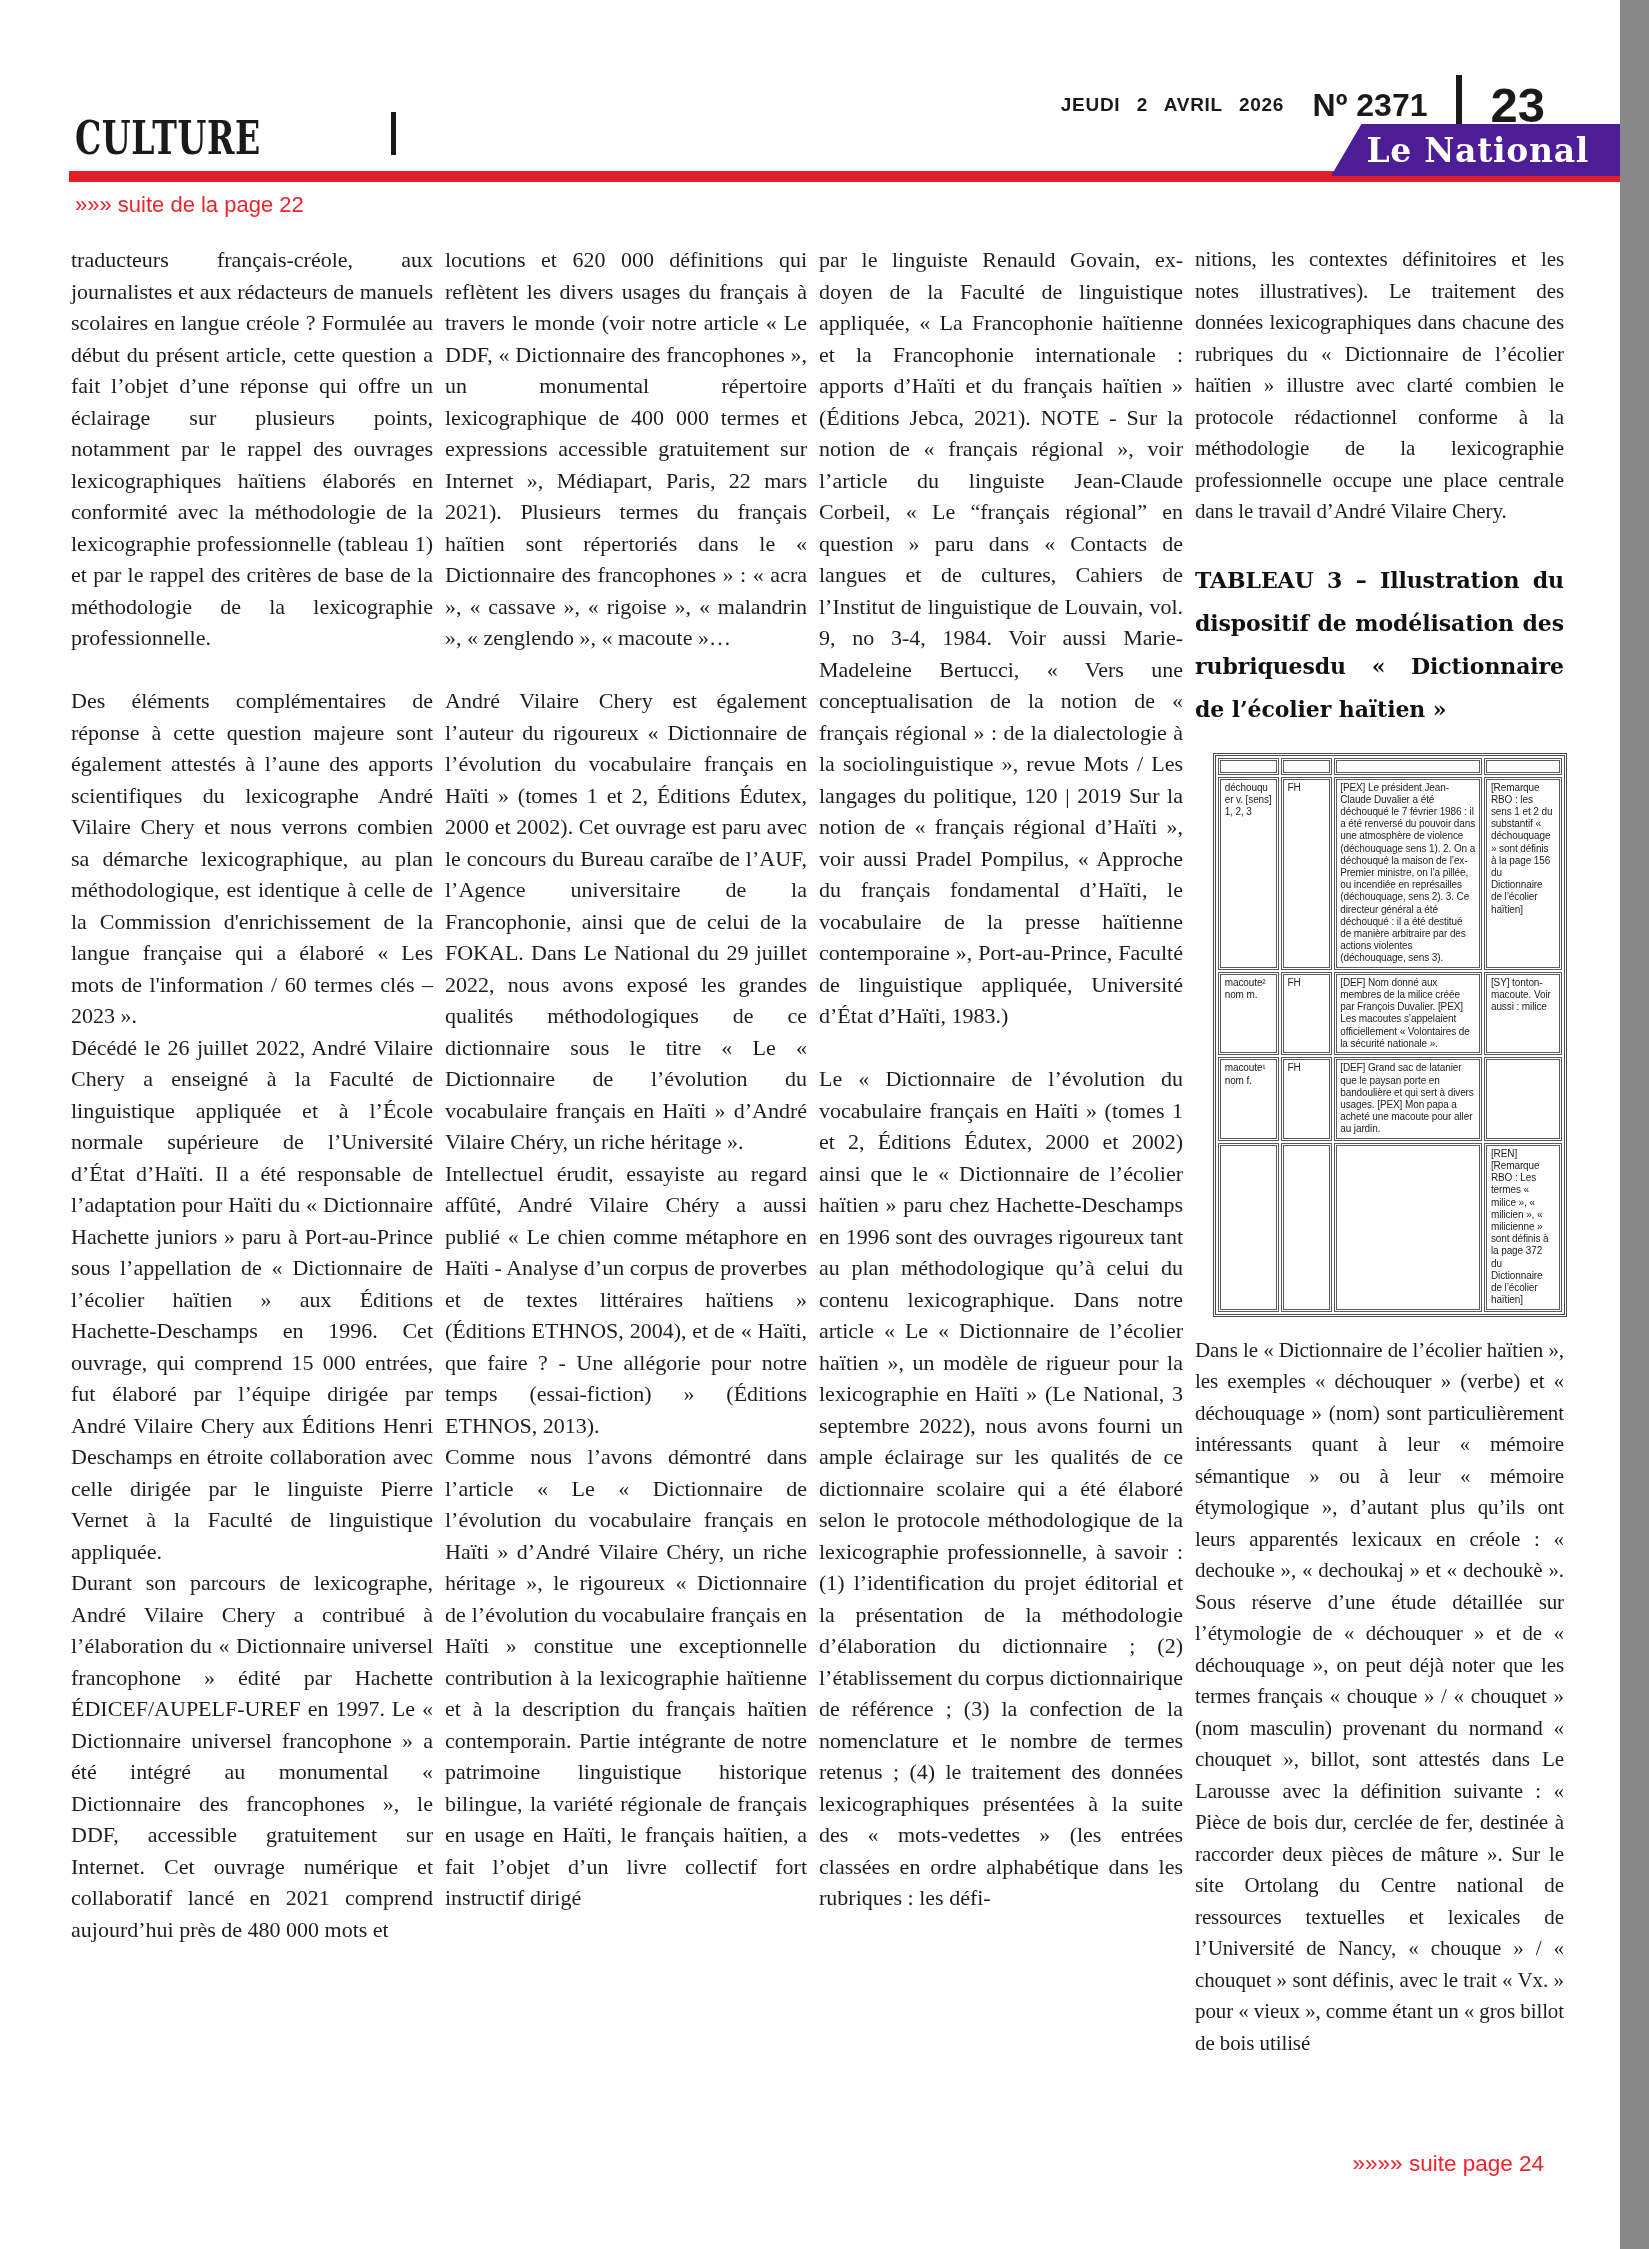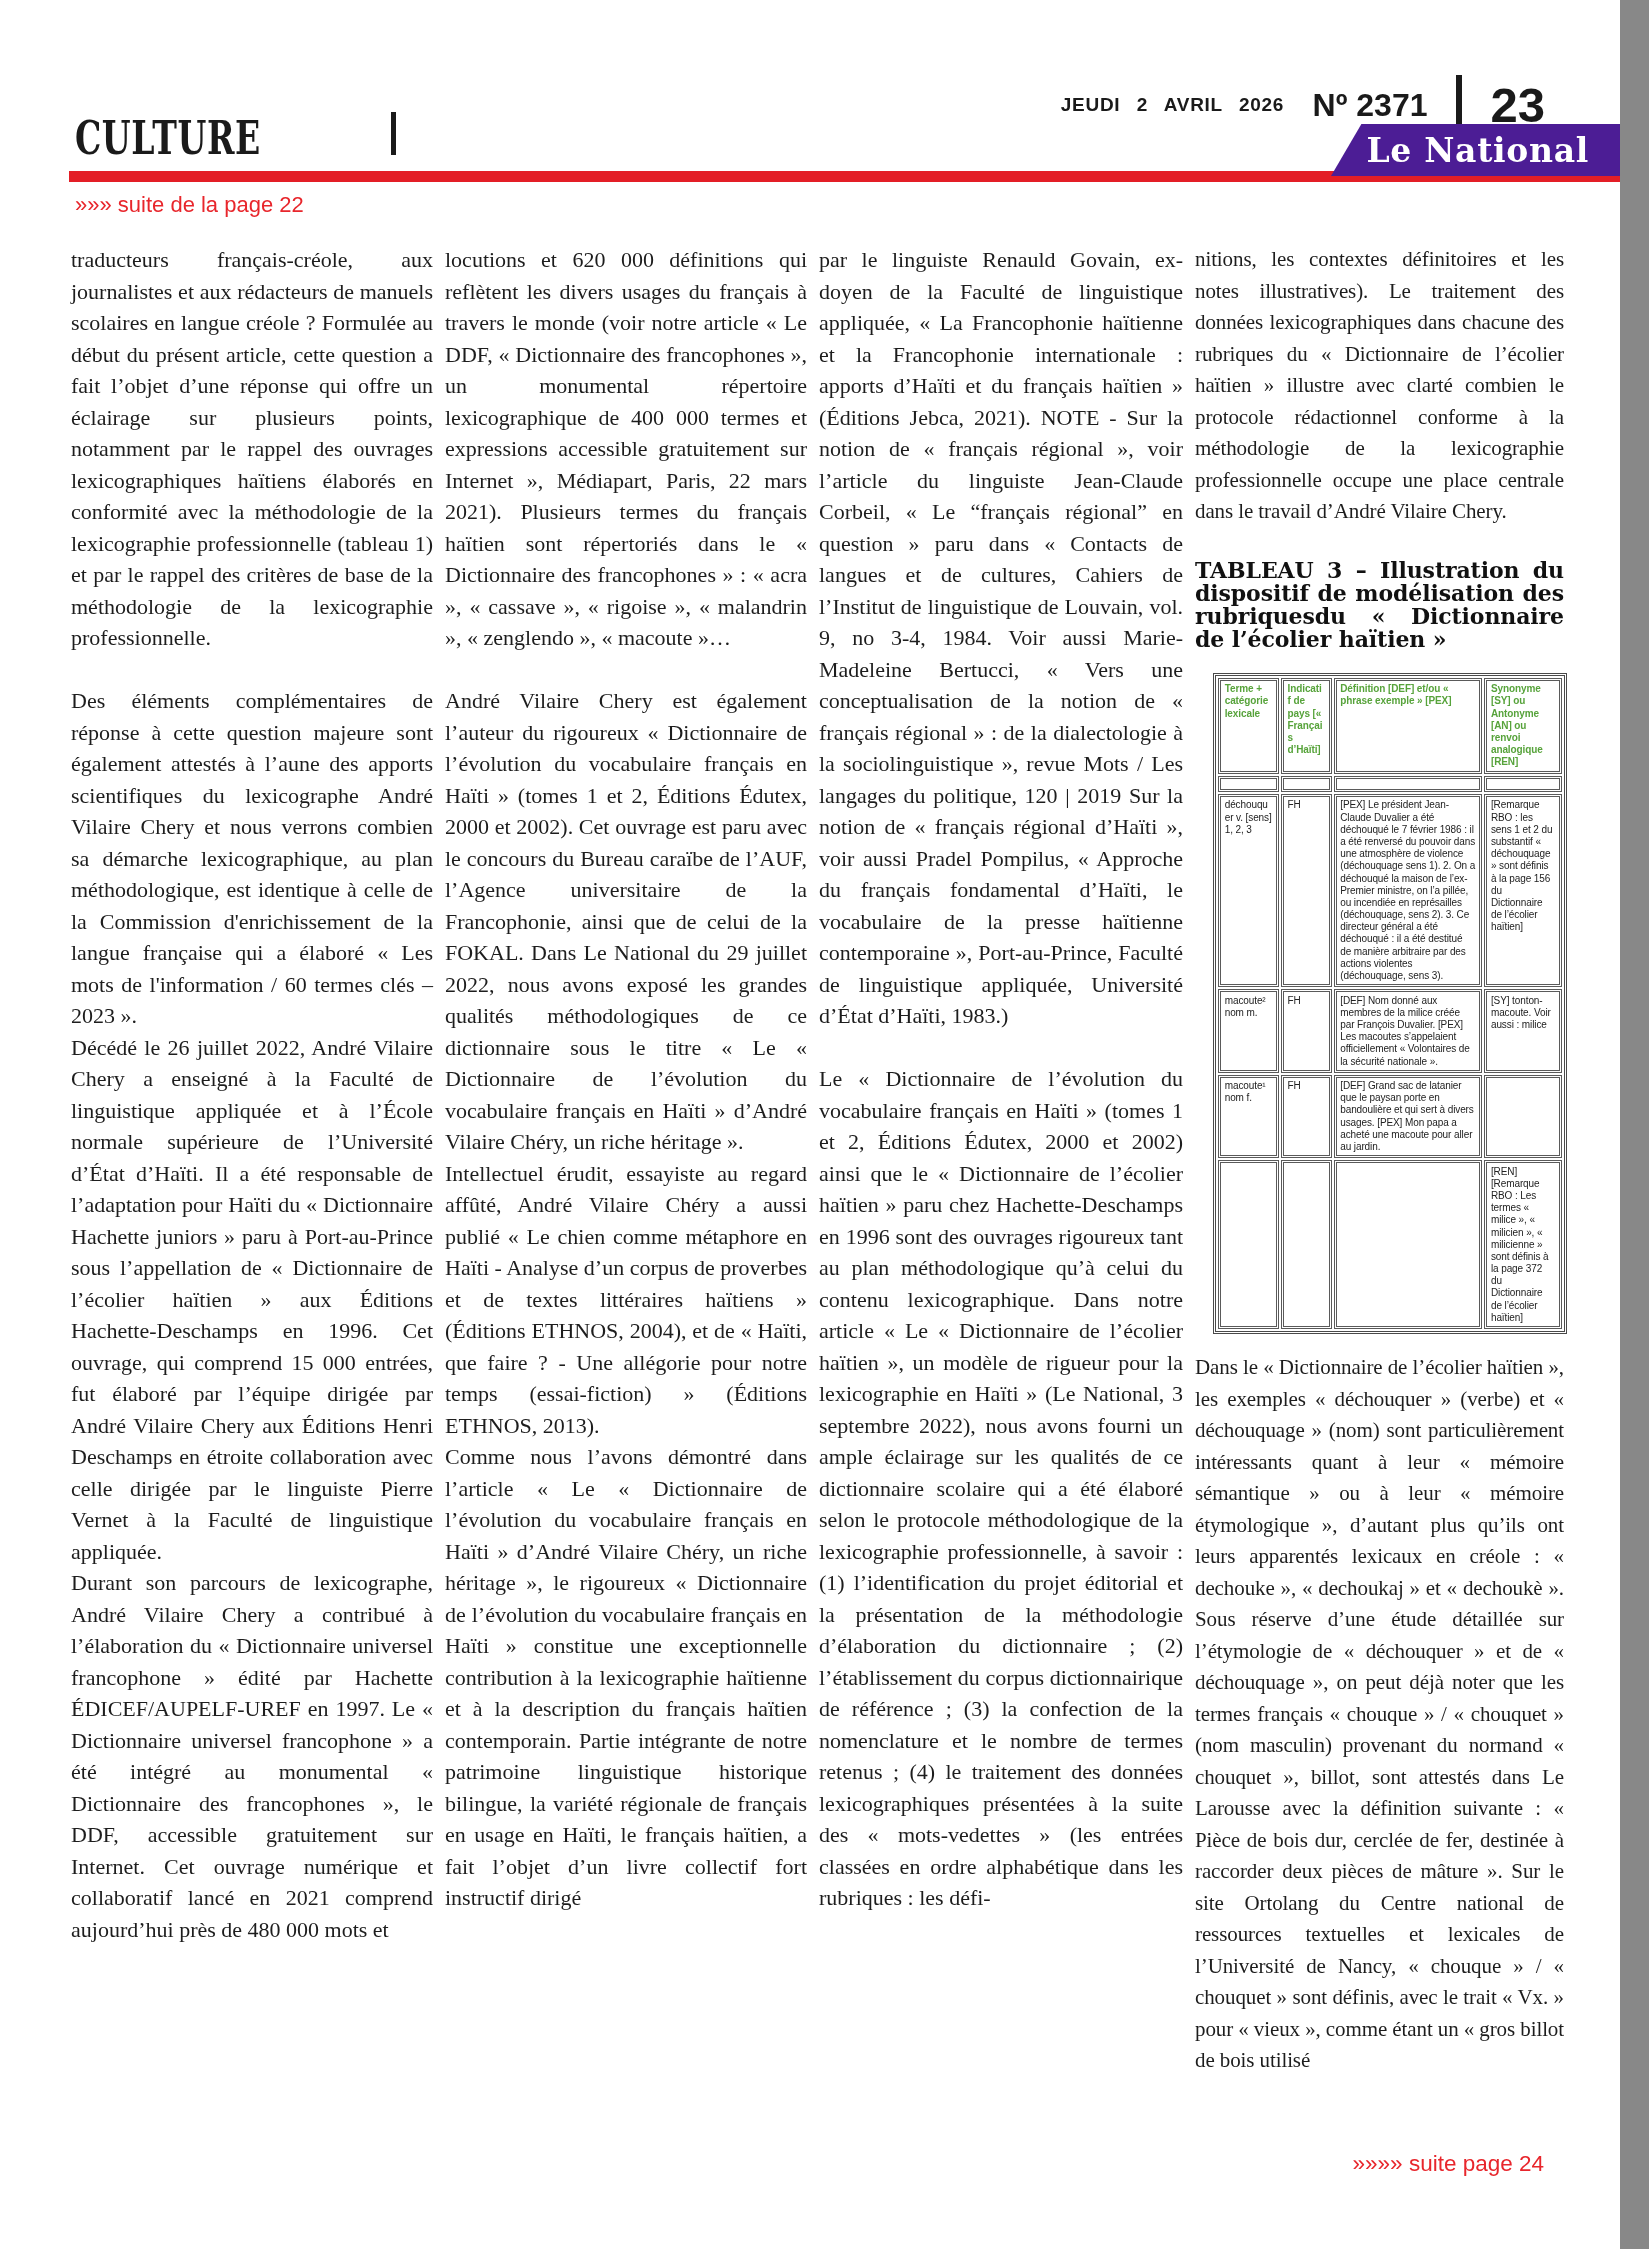--- a/index.html
+++ b/index.html
@@ -29,21 +29,21 @@
         font-family:"Liberation Sans",sans-serif;font-size:22px;}
 
   
   .cols{position:absolute;left:71px;top:244px;width:1500px;
         display:grid;grid-template-columns:362px 362px 364px 369px;column-gap:12px;}
   .col{text-align:justify;font-size:22px;line-height:31.5px;}
   .col p{margin:0;}
   .col p.gap{margin-top:31.5px;}
   .col-compact{font-size:21px;letter-spacing:-0.1px;}
 
-  .tbl-caption{font-family:"DejaVu Serif",serif;font-weight:700;font-size:22px;line-height:23px;
+  .tbl-caption{font-family:"DejaVu Serif",serif;font-weight:700;font-size:22px;line-height:43px;
         margin-top:31.5px;text-align:justify;color:#111;}
 
   
   table.dico{border-collapse:separate;border-spacing:2.2px;background:#fff;
         border:3px double #4a4a4a;margin:15px 0 18px 18px;width:354px;table-layout:fixed;
         font-family:"Liberation Sans",sans-serif;font-size:10px;line-height:1.22;color:#222;}
   table.dico td,table.dico th{border:3px double #5a5a5a;padding:2.2px 3.7px;vertical-align:top;
         text-align:left;font-weight:400;word-wrap:break-word;}
   table.dico th{color:#57a33b;font-weight:700;}
   table.dico tr.spacer td{height:10.5px;padding:0;}
@@ -103,26 +103,20 @@
       <h3 class="tbl-caption">TABLEAU 3 – Illustration du dispositif de modélisation des rubriquesdu « Dictionnaire de l’écolier haïtien »</h3>
 
       <table class="dico">
         <colgroup>
           <col style="width:18%">
             <col style="width:15%">
             <col style="width:44%">
             <col style="width:23%">
         </colgroup>
         <tbody>
-            <tr>
-          <th>Terme + catégorie lexicale</th>
-          <th>Indicatif de pays [« Français d’Haïti]</th>
-          <th>Définition [DEF] et/ou « phrase exemple » [PEX]</th>
-          <th>Synonyme [SY] ou Antonyme [AN] ou renvoi analogique [REN]</th>
-        </tr>
         <tr class="spacer">
           <td></td>
               <td></td>
           <td></td>
               <td></td>
         </tr>
         <tr>
           <td>déchouquer v. [sens] 1, 2, 3</td>
           <td>FH</td>
           <td>[PEX] Le président Jean-Claude Duvalier a été déchouqué le 7 février 1986 : il a été renversé du pouvoir dans une atmosphère de violence (déchouquage sens 1). 2. On a déchouqué la maison de l’ex-Premier ministre, on l’a pillée, ou incendiée en représailles (déchouquage, sens 2). 3. Ce directeur général a été déchouqué : il a été destitué de manière arbitraire par des actions violentes (déchouquage, sens 3).</td>

